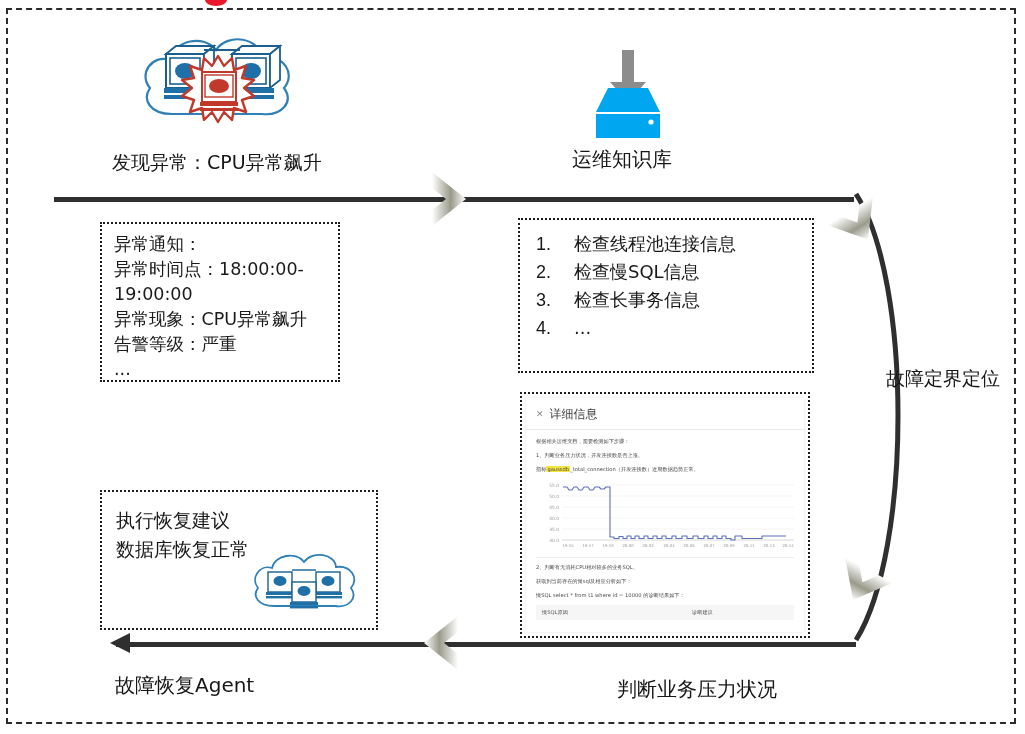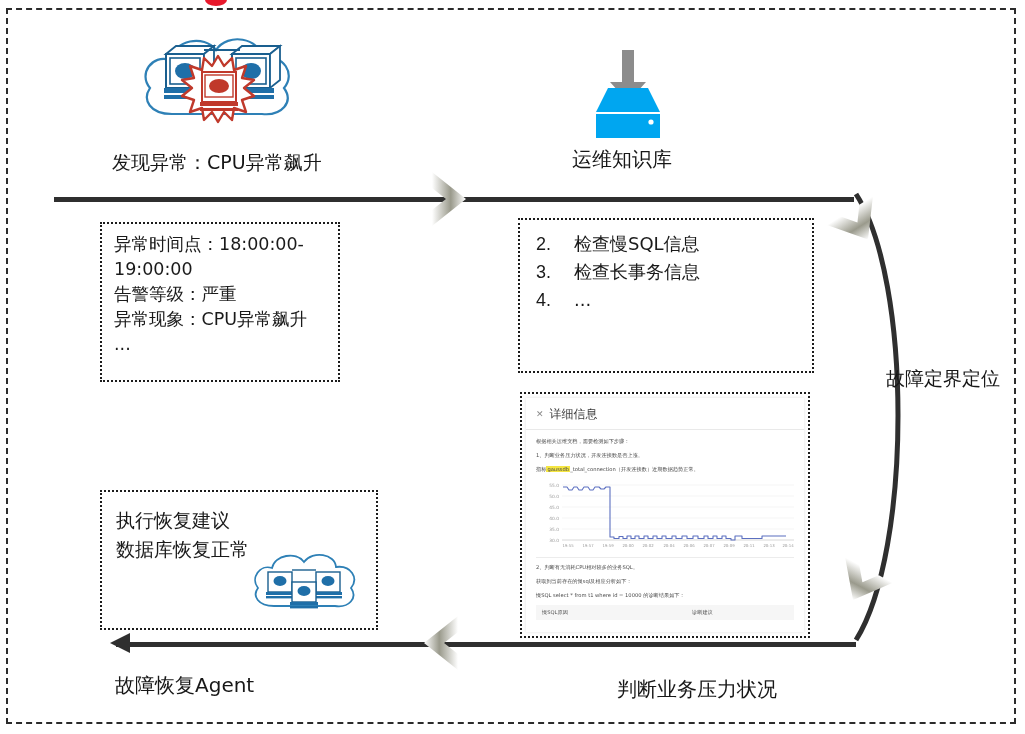--- a/index.html
+++ b/index.html
@@ -188,29 +188,33 @@
         <stop offset="0%" stop-color="#ffffff"></stop>
             <stop offset="45%" stop-color="#9a9a8c"></stop>
         <stop offset="100%" stop-color="#ffffff"></stop>
           </linearGradient>
         </defs>
       <path d="M38 2 L4 29 L38 56 L38 40 L24 29 L38 18 Z" fill="url(#g4)"></path>
     </svg>
   </div>
 
   <div class="node dotted-box alert-box">
+    <div class="ln cn">异常通知：</div>
     <div class="ln cn">异常时间点：18:00:00-</div>
     <div class="ln cn">19:00:00</div>
+    <div class="ln cn">异常现象：CPU异常飙升</div>
     <div class="ln cn">告警等级：严重</div>
-    <div class="ln cn">异常现象：CPU异常飙升</div>
     <div class="ln cn">...</div>
   </div>
 
   <div class="node dotted-box plan-box">
     <ol>
+      <li>
+        <span class="num">1.</span><span class="cn">检查线程池连接信息</span>
+      </li>
       <li>
         <span class="num">2.</span><span class="cn">检查慢SQL信息</span>
       </li>
       <li>
         <span class="num">3.</span><span class="cn">检查长事务信息</span>
       </li>
       <li>
         <span class="num">4.</span><span class="cn">...</span>
       </li>
     </ol>

